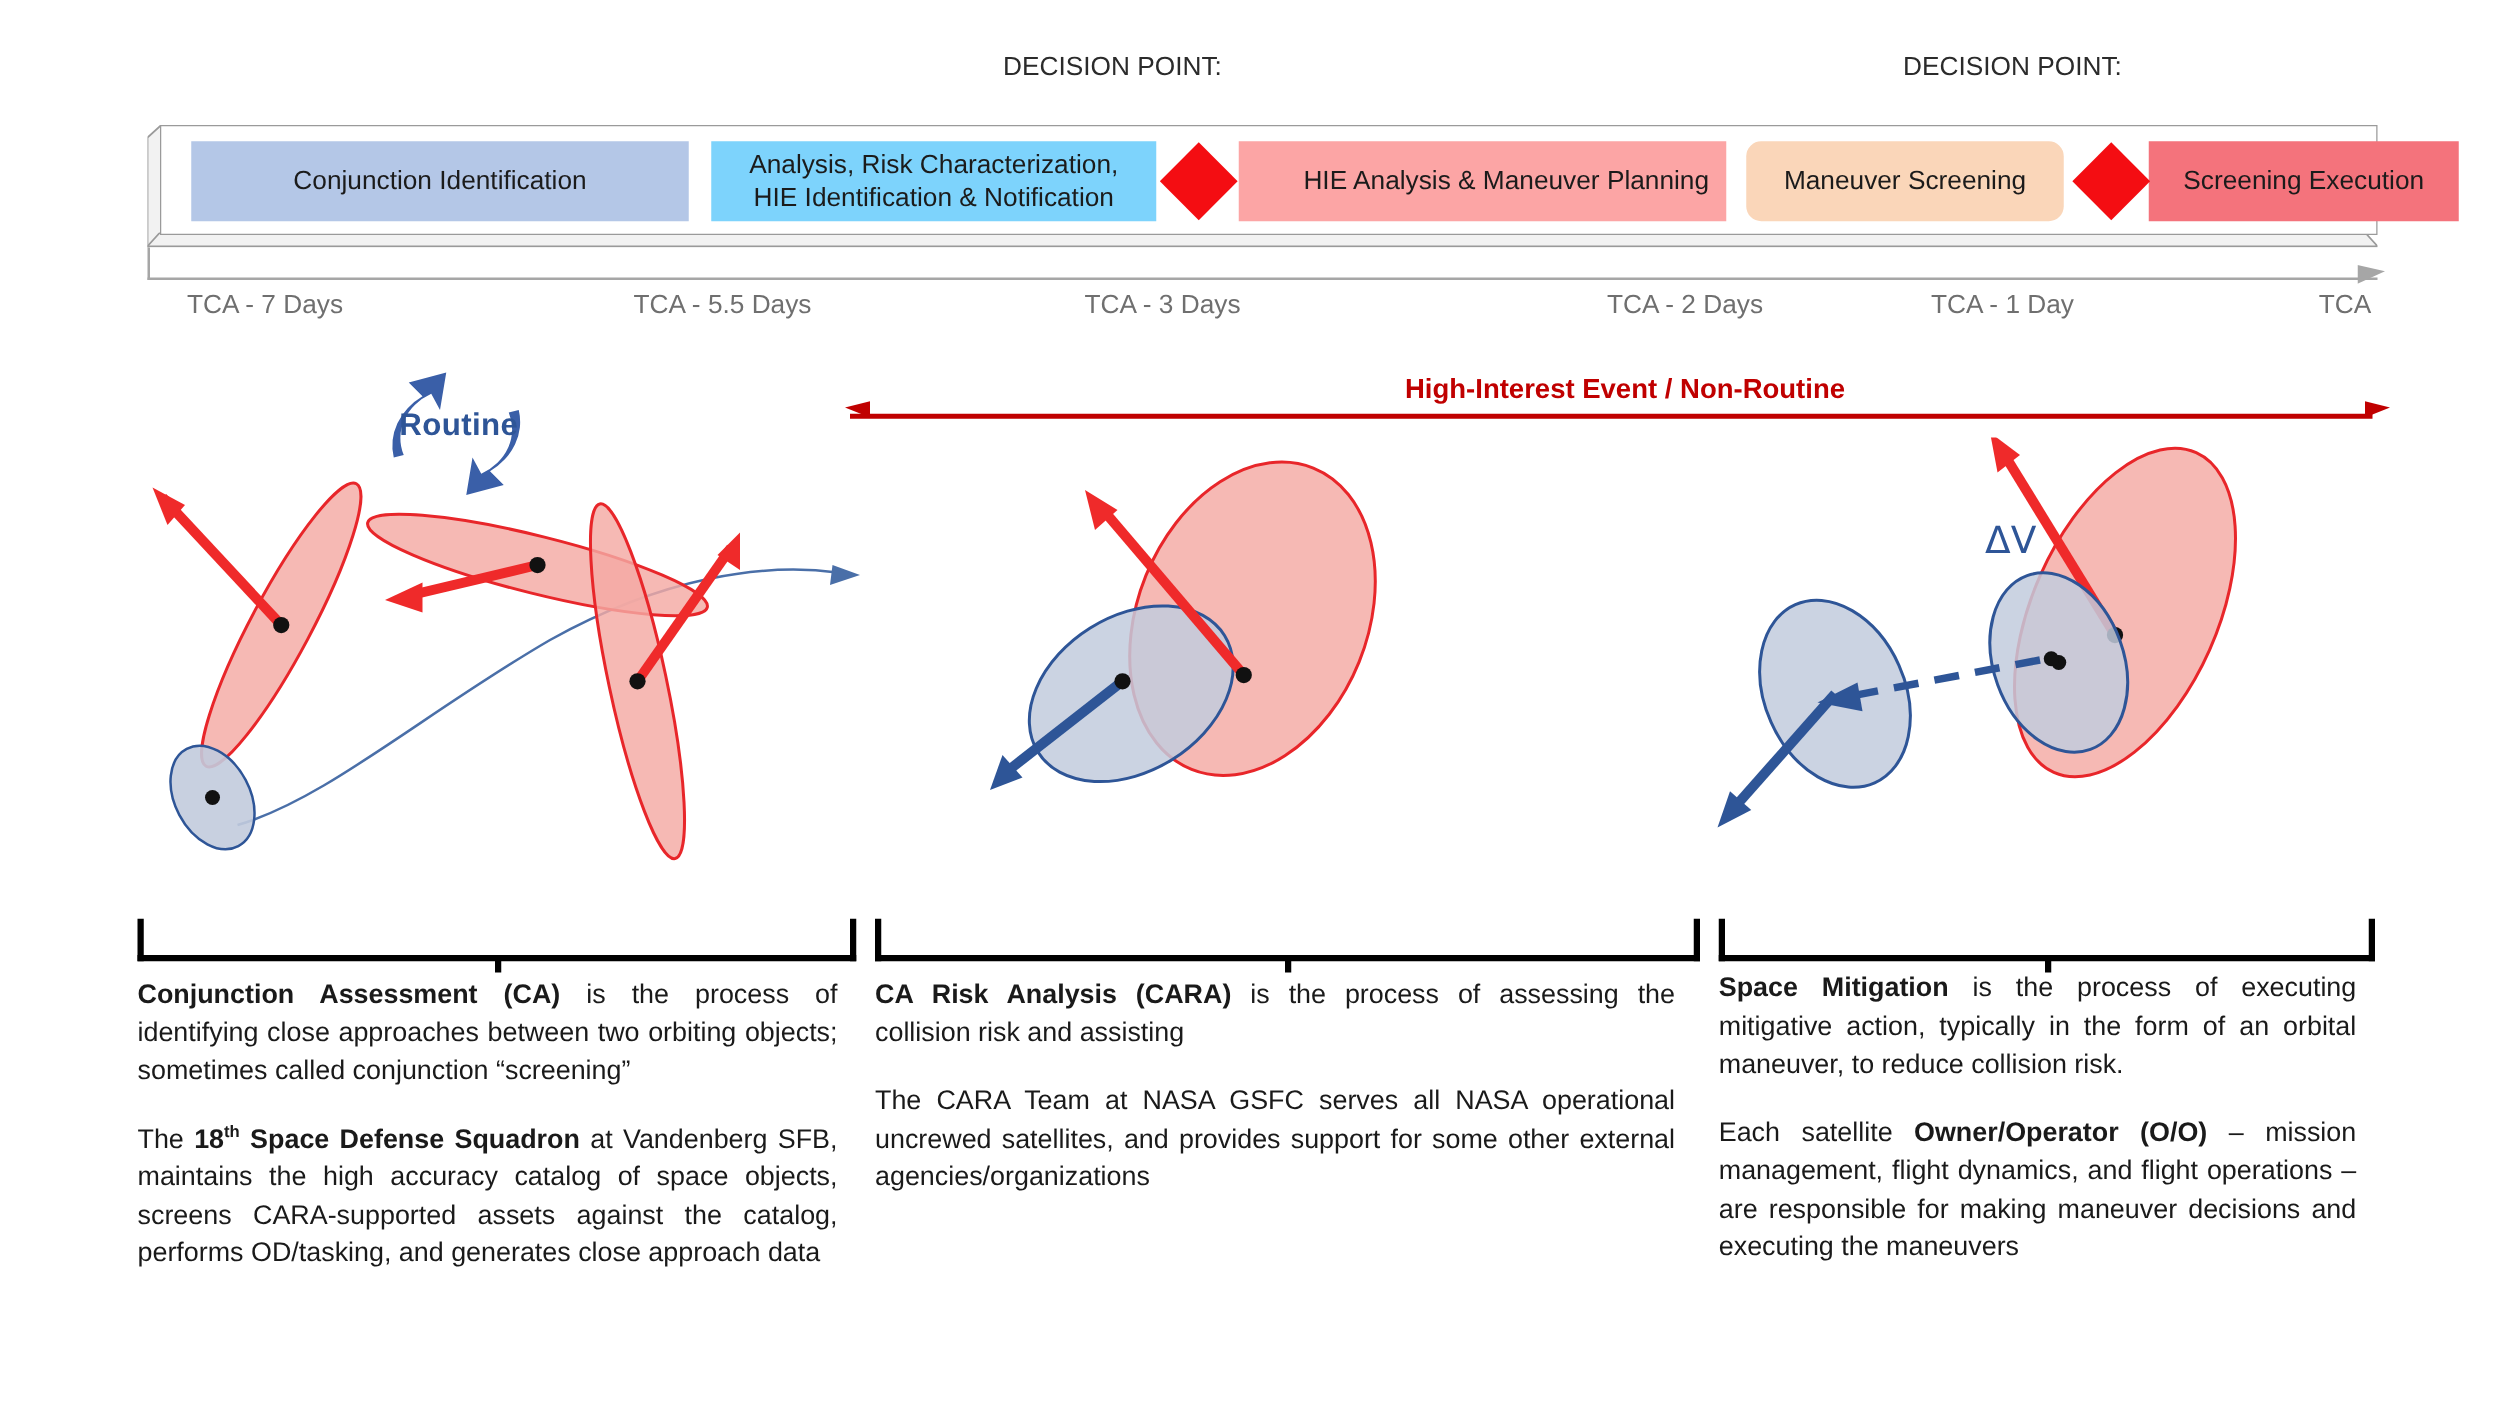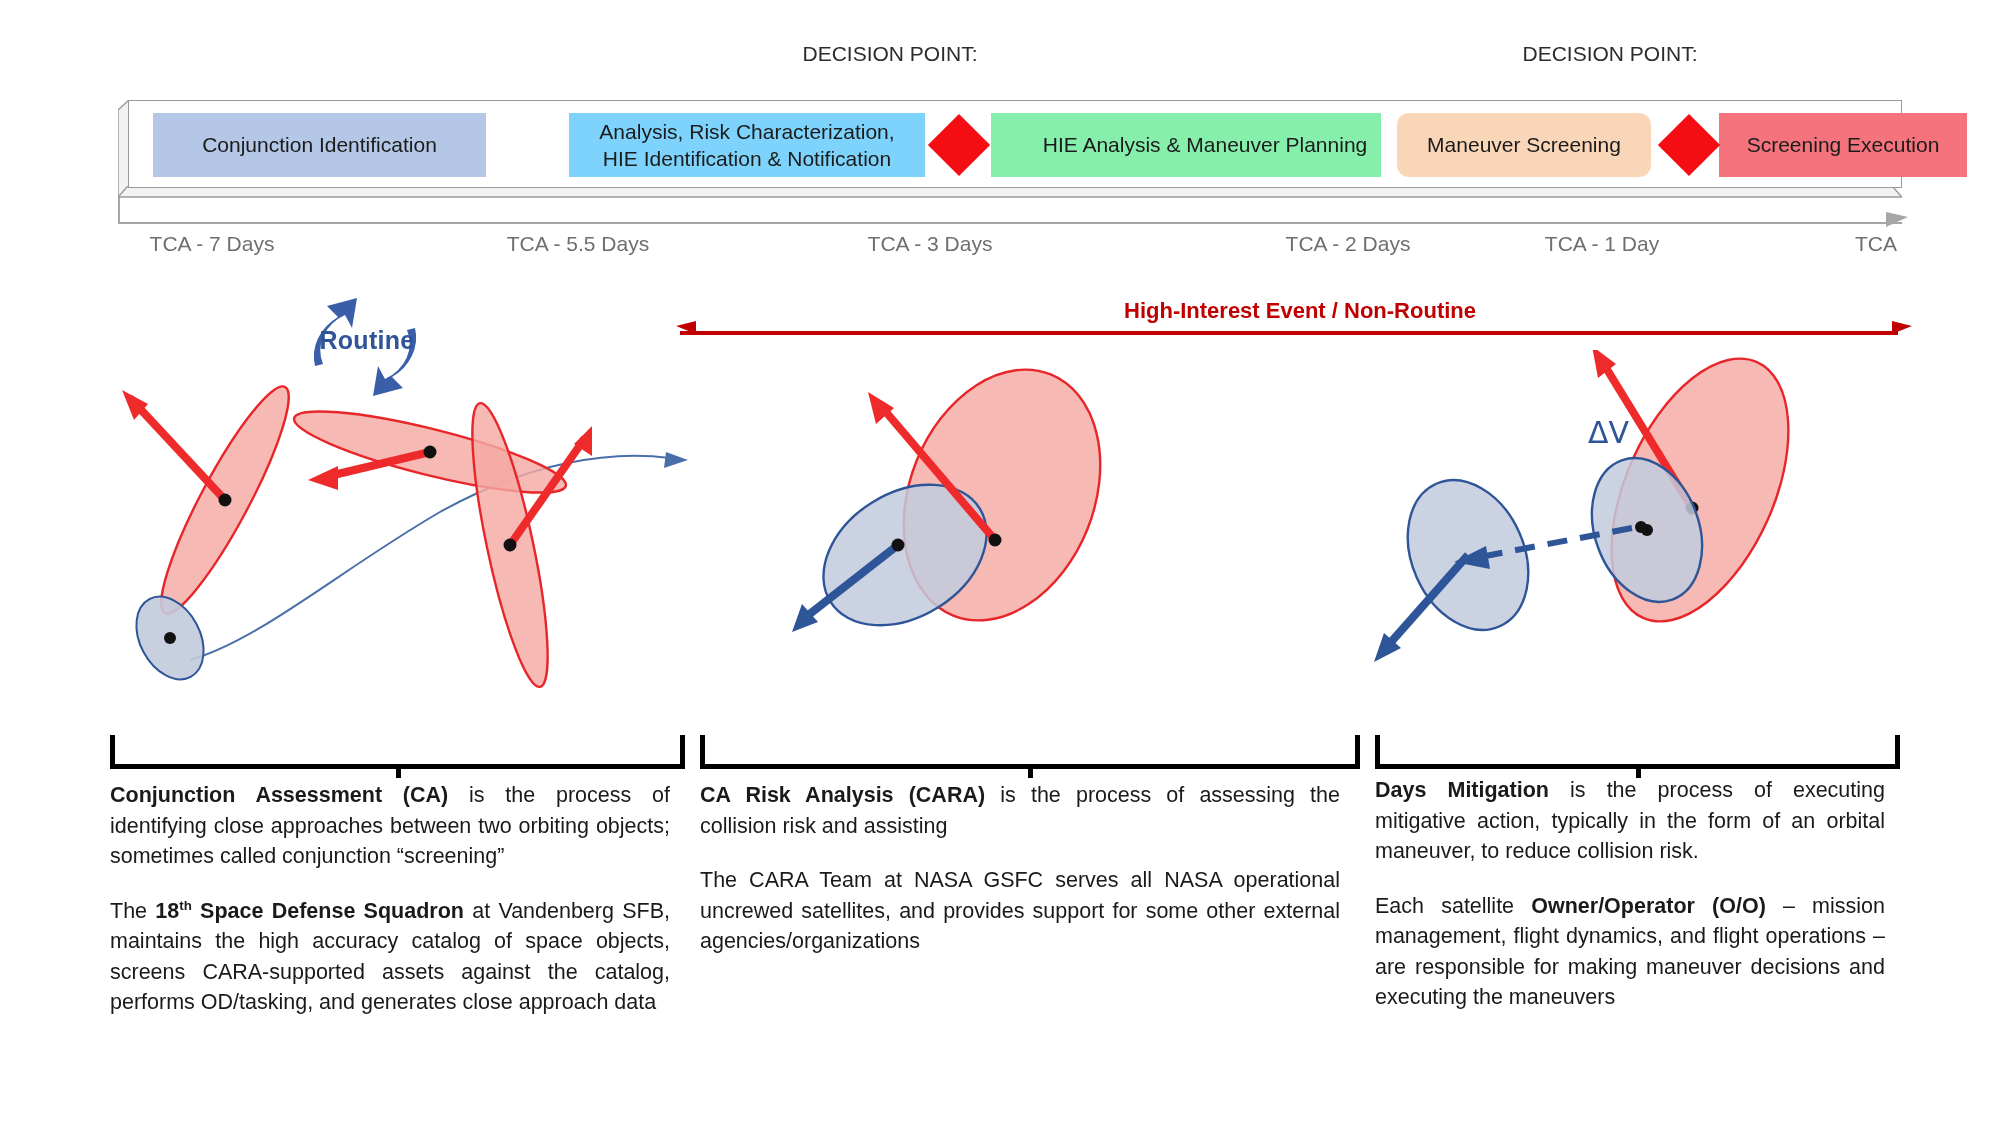--- a/index.html
+++ b/index.html
@@ -59,28 +59,28 @@
 </div>
 
 <div id="tl-wrap">
   <svg id="tl-side" width="12" height="98">
     <polygon points="11,0 0,10 0,98 11,88" fill="#f2f2f2" stroke="#9a9a9a" stroke-width="1.4"></polygon>
   </svg>
   <svg id="tl-bottom" width="1784" height="12" style="top:86px;">
     <polygon points="10,0 0,11 1784,11 1774,0" fill="#f2f2f2" stroke="#9a9a9a" stroke-width="1.4"></polygon>
   </svg>
   <div id="tl-box">
-    <div class="phase" style="left:24px;width:333px;background:#b4c7e7;">
+    <div class="phase" style="left:24px;width:398px;background:#b4c7e7;">
       <span>Conjunction Identification</span>
     </div>
     <div class="phase" style="left:440px;width:356px;background:#7dd3fc;white-space:pre-line;">
       <span>Analysis, Risk Characterization,
 HIE Identification &amp; Notification</span>
     </div>
-    <div class="phase" style="left:862px;width:390px;background:#86efac;padding-left:44px;">
+    <div class="phase" style="left:862px;width:390px;background:#fca5a5;padding-left:44px;">
       <span>HIE Analysis &amp; Maneuver Planning</span>
     </div>
     <div class="phase" style="left:1268px;width:254px;background:#fad6b9;border-radius:12px;">
       <span>Maneuver Screening</span>
     </div>
     <div class="phase" style="left:1590px;width:248px;background:#f4737c;">
       <span>Screening Execution</span>
     </div>
     <div class="diamond" style="left:808px;"></div>
     <div class="diamond" style="left:1538px;"></div>
@@ -183,15 +183,15 @@
   <p><b>Conjunction Assessment (CA)</b><span> is the process of identifying close approaches between two orbiting objects; sometimes called conjunction “screening”</span></p>
   <p><span>The </span><b><span>18</span><sup>th</sup><span> Space Defense Squadron</span></b><span> at Vandenberg SFB, maintains the high accuracy catalog of space objects, screens CARA-supported assets against the catalog, performs OD/tasking, and generates close approach data</span></p>
 </div>
 
 <div class="col" style="left:700px;top:780px;width:640px;">
   <p><b>CA Risk Analysis (CARA)</b><span> is the process of assessing the collision risk and assisting</span></p>
   <p>The CARA Team at NASA GSFC serves all NASA operational uncrewed satellites, and provides support for some other external agencies/organizations</p>
 </div>
 
 <div class="col" style="left:1375px;top:775px;width:510px;">
-  <p><b>Days Mitigation</b><span> is the process of executing mitigative action, typically in the form of an orbital maneuver, to reduce collision risk.</span></p>
+  <p><b>Space Mitigation</b><span> is the process of executing mitigative action, typically in the form of an orbital maneuver, to reduce collision risk.</span></p>
   <p><span>Each satellite </span><b>Owner/Operator (O/O)</b><span> – mission management, flight dynamics, and flight operations – are responsible for making maneuver decisions and executing the maneuvers</span></p>
 </div>
 
 </body></html>

